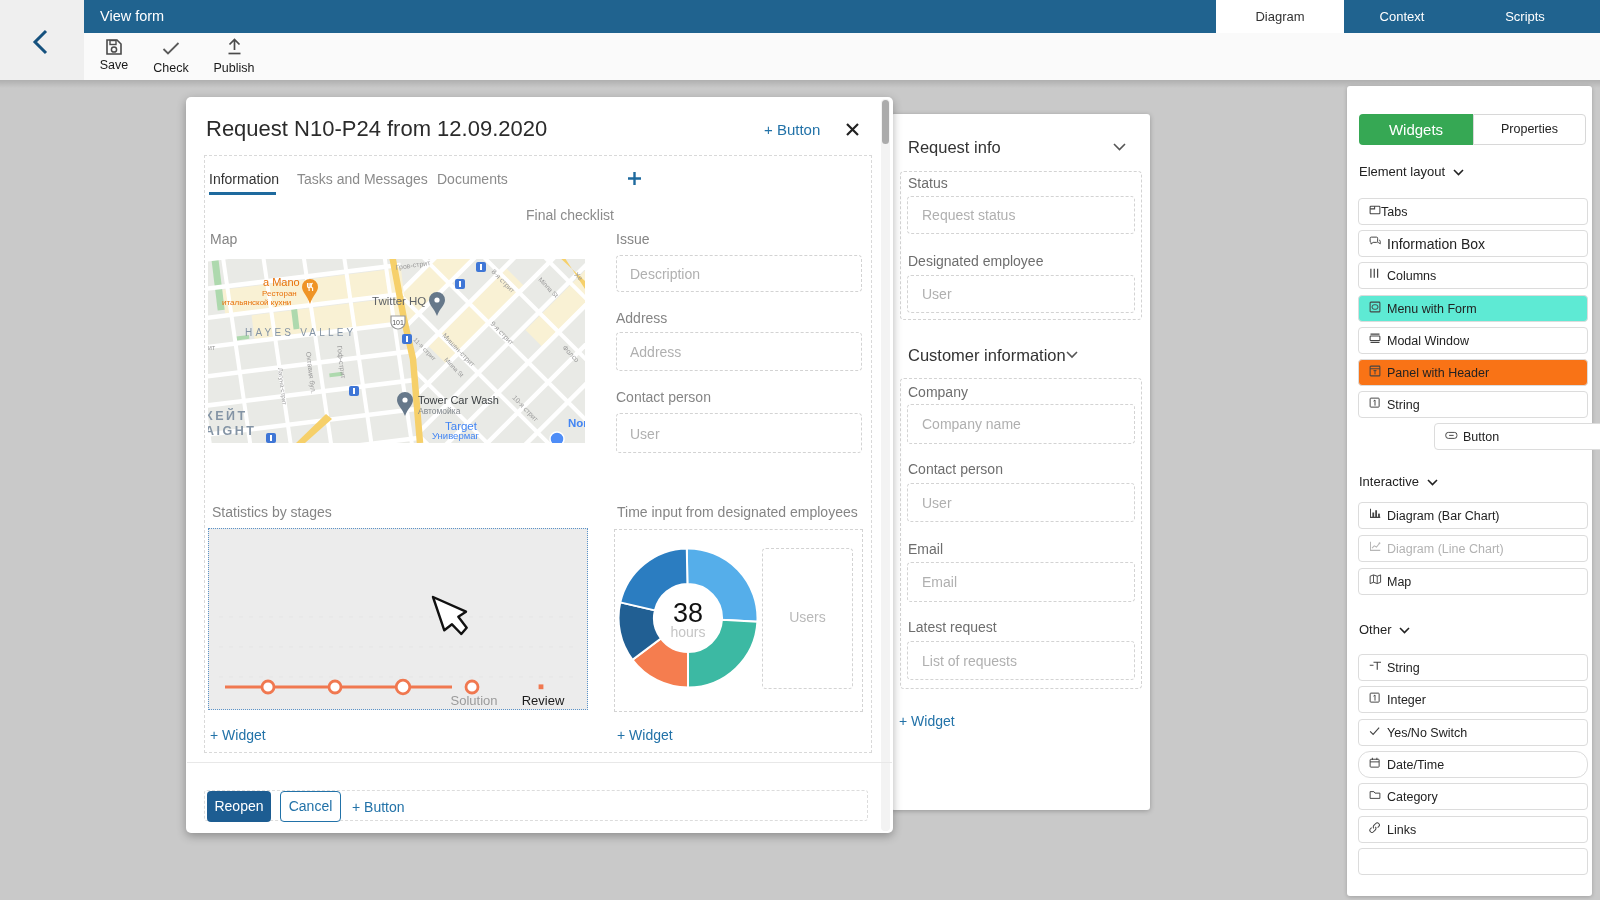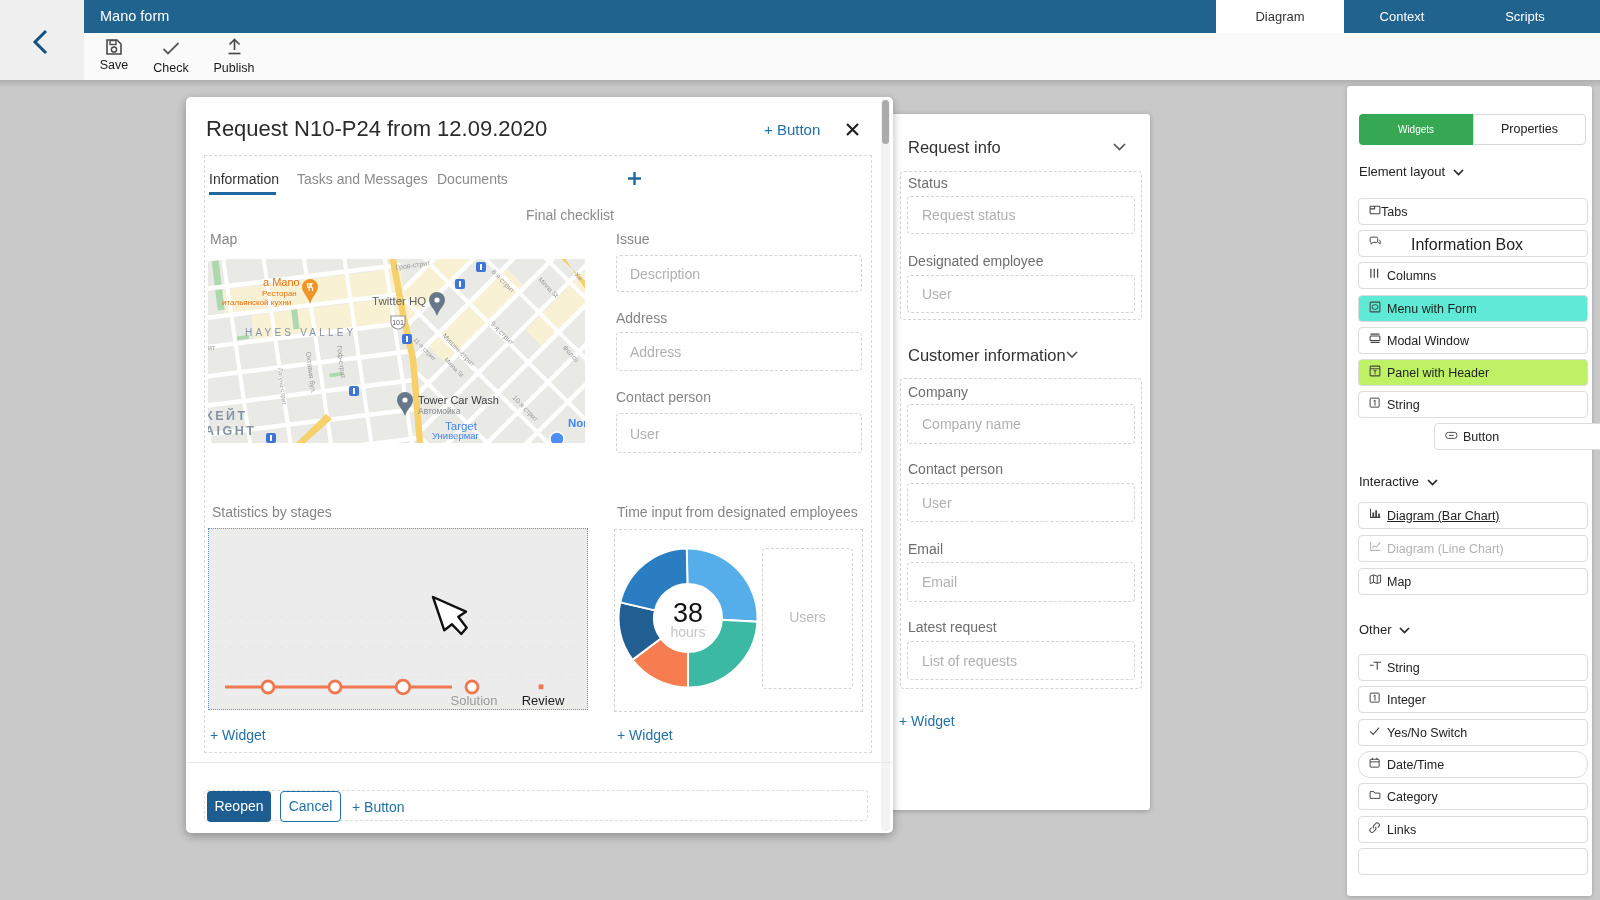--- a/index.html
+++ b/index.html
@@ -12,21 +12,21 @@
   .ph { color:#b0b0b0; font-size:14px; }
 </style>
 </head>
 <body>
 
 <div class="abs" style="left:0;top:0;width:84px;height:80px;background:#efefef;"></div>
 <svg class="abs" style="left:32px;top:29px;" width="17" height="26" viewBox="0 0 17 26">
   <polyline points="14,2 3,13 14,24" fill="none" stroke="#15517e" stroke-width="3"></polyline>
 </svg>
 <div class="abs" style="left:84px;top:0;width:1516px;height:33px;background:#20638f;"></div>
-<div class="abs" style="left:100px;top:0;height:33px;line-height:33px;color:#fff;font-size:14.5px;">Mano form</div>
+<div class="abs" style="left:100px;top:0;height:33px;line-height:33px;color:#fff;font-size:14.5px;">View form</div>
 <div class="abs" style="left:1216px;top:0;width:128px;height:33px;background:#fff;color:#333;font-size:13px;text-align:center;line-height:33px;">Diagram</div>
 <div class="abs" style="left:1344px;top:0;width:116px;height:18px;color:#fff;font-size:13px;text-align:center;line-height:33px;">Context</div>
 <div class="abs" style="left:1460px;top:0;width:130px;height:33px;color:#fff;font-size:13px;text-align:center;line-height:33px;">Scripts</div>
 
 <div class="abs" style="left:84px;top:33px;width:1516px;height:47px;background:#fafafa;"></div>
 <div class="abs" style="left:0;top:80px;width:1600px;height:8px;background:linear-gradient(to bottom, rgba(0,0,0,0.13), rgba(0,0,0,0));"></div>
 
 <svg class="abs" style="left:105px;top:39px;" width="18" height="17" viewBox="0 0 18 17">
   <path d="M2,1 h10 l4,4 v10 h-14 z" fill="none" stroke="#4a4a4a" stroke-width="1.6"></path>
   <rect x="5" y="1.5" width="6" height="4" fill="none" stroke="#4a4a4a" stroke-width="1.4"></rect>
@@ -69,39 +69,39 @@
 <div class="abs ph" style="left:922px;top:495px;">User</div>
 <div class="abs" style="left:908px;top:541px;font-size:14px;color:#6e6e6e;">Email</div>
 <div class="abs dashedbox" style="left:907px;top:562px;width:228px;height:40px;"></div>
 <div class="abs ph" style="left:922px;top:574px;">Email</div>
 <div class="abs" style="left:908px;top:619px;font-size:14px;color:#6e6e6e;">Latest request</div>
 <div class="abs dashedbox" style="left:907px;top:641px;width:228px;height:39px;"></div>
 <div class="abs ph" style="left:922px;top:653px;">List of requests</div>
 <div class="abs blue" style="left:899px;top:713px;font-size:14px;">+ Widget</div>
 
 <div class="abs" style="left:1347px;top:86px;width:245px;height:810px;background:#fff;border-radius:3px;box-shadow:0 1px 4px rgba(0,0,0,0.2);"></div>
-<div class="abs" style="left:1359px;top:114px;width:114px;height:31px;background:#36a854;border-radius:4px 0 0 4px;color:#fff;font-size:10px;text-align:center;line-height:31px;">Widgets</div>
+<div class="abs" style="left:1359px;top:114px;width:114px;height:31px;background:#36a854;border-radius:4px 0 0 4px;color:#fff;font-size:15px;text-align:center;line-height:31px;">Widgets</div>
 <div class="abs" style="left:1473px;top:114px;width:113px;height:31px;background:#fff;border:1px solid #d8d8d8;border-radius:0 4px 4px 0;color:#222;font-size:12.5px;text-align:center;line-height:29px;">Properties</div>
 <div id="sidebar-items">
     <div class="abs" style="left:1359px;top:164px;font-size:13px;color:#222;">Element layout <svg width="11" height="7" viewBox="0 0 11 7" style="margin-left:4px;">
         <polyline points="1,1 5.5,5.5 10,1" fill="none" stroke="#222" stroke-width="1.6"></polyline>
       </svg></div>
     <div class="abs" style="left:1358px;top:198px;width:230px;height:27px;border:1px solid #dcdcdc;border-radius:4px;background:#fff;">
       <span style="position:absolute;left:10px;top:5px;width:17px;height:17px;transform:scale(0.75);transform-origin:left top;"><svg width="16" height="16" viewBox="0 0 16 16">
           <rect x="1.5" y="3" width="13" height="10" rx="1" fill="none" stroke="#444" stroke-width="1.4"></rect>
           <path d="M1.5,6.5 h6 v-3.5" fill="none" stroke="#444" stroke-width="1.4"></path>
         </svg></span>
       <span style="position:absolute;left:22px;top:0;line-height:27px;font-size:12.5px;color:#222;">Tabs</span>
     </div>
     <div class="abs" style="left:1358px;top:230.2px;width:230px;height:27px;border:1px solid #dcdcdc;border-radius:4px;background:#fff;">
       <span style="position:absolute;left:10px;top:5px;width:17px;height:17px;transform:scale(0.75);transform-origin:left top;"><svg width="17" height="15" viewBox="0 0 17 15">
           <path d="M3,1.5 h7 a1.5,1.5 0 0 1 1.5,1.5 v4 a1.5,1.5 0 0 1 -1.5,1.5 h-4.5 l-2.8,2.3 v-2.3 a1.8,1.8 0 0 1 -1.2,-1.5 v-4 a1.5,1.5 0 0 1 1.5,-1.5 z" fill="none" stroke="#444" stroke-width="1.3"></path>
           <path d="M13.5,5.5 a1.5,1.5 0 0 1 1.5,1.5 v3.5 l-2,-1.6 h-1.5" fill="none" stroke="#444" stroke-width="1.2"></path>
         </svg></span>
-      <span style="position:absolute;left:28px;top:0;line-height:27px;font-size:16px;color:#222;margin-left:24px;">Information Box</span>
+      <span style="position:absolute;left:28px;top:0;line-height:27px;font-size:14px;color:#222;">Information Box</span>
     </div>
     <div class="abs" style="left:1358px;top:262.4px;width:230px;height:27px;border:1px solid #dcdcdc;border-radius:4px;background:#fff;">
       <span style="position:absolute;left:10px;top:5px;width:17px;height:17px;transform:scale(0.75);transform-origin:left top;"><svg width="14" height="14" viewBox="0 0 14 14">
           <line x1="2.5" y1="1" x2="2.5" y2="13" stroke="#444" stroke-width="1.6"></line>
           <line x1="7" y1="1" x2="7" y2="13" stroke="#444" stroke-width="1.6"></line>
           <line x1="11.5" y1="1" x2="11.5" y2="13" stroke="#444" stroke-width="1.6"></line>
         </svg></span>
       <span style="position:absolute;left:28px;top:0;line-height:27px;font-size:12.5px;color:#222;">Columns</span>
     </div>
     <div class="abs" style="left:1358px;top:294.6px;width:230px;height:27px;border:1px solid #dcdcdc;border-radius:4px;background:#5eead4;">
@@ -112,21 +112,21 @@
       <span style="position:absolute;left:28px;top:0;line-height:27px;font-size:12.5px;color:#222;">Menu with Form</span>
     </div>
     <div class="abs" style="left:1358px;top:326.8px;width:230px;height:27px;border:1px solid #dcdcdc;border-radius:4px;background:#fff;">
       <span style="position:absolute;left:10px;top:5px;width:17px;height:17px;transform:scale(0.75);transform-origin:left top;"><svg width="16" height="14" viewBox="0 0 16 14">
           <rect x="1.5" y="4" width="13" height="6" rx="1" fill="none" stroke="#444" stroke-width="1.4"></rect>
           <line x1="2" y1="1.5" x2="14" y2="1.5" stroke="#444" stroke-width="1.4"></line>
           <line x1="2" y1="12.5" x2="14" y2="12.5" stroke="#444" stroke-width="1.4"></line>
         </svg></span>
       <span style="position:absolute;left:28px;top:0;line-height:27px;font-size:12.5px;color:#222;">Modal Window</span>
     </div>
-    <div class="abs" style="left:1358px;top:359px;width:230px;height:27px;border:1px solid #dcdcdc;border-radius:4px;background:#bef264;">
+    <div class="abs" style="left:1358px;top:359px;width:230px;height:27px;border:1px solid #dcdcdc;border-radius:4px;background:#f97316;">
       <span style="position:absolute;left:10px;top:5px;width:17px;height:17px;transform:scale(0.75);transform-origin:left top;"><svg width="16" height="16" viewBox="0 0 16 16">
           <rect x="1.5" y="1.5" width="13" height="13" rx="1" fill="none" stroke="#444" stroke-width="1.4"></rect>
           <line x1="1.5" y1="5" x2="14.5" y2="5" stroke="#444" stroke-width="1.3"></line>
           <path d="M6,7.5 h4 M8,7.5 v5" fill="none" stroke="#444" stroke-width="1.3"></path>
         </svg></span>
       <span style="position:absolute;left:28px;top:0;line-height:27px;font-size:12.5px;color:#222;">Panel with Header</span>
     </div>
     <div class="abs" style="left:1358px;top:391.20000000000005px;width:230px;height:27px;border:1px solid #dcdcdc;border-radius:4px;background:#fff;">
       <span style="position:absolute;left:10px;top:5px;width:17px;height:17px;transform:scale(0.75);transform-origin:left top;"><svg width="15" height="15" viewBox="0 0 15 15">
           <rect x="1.5" y="1.5" width="12" height="12" rx="1" fill="none" stroke="#444" stroke-width="1.3"></rect>
@@ -144,21 +144,21 @@
     <div class="abs" style="left:1359px;top:474px;font-size:13px;color:#222;">Interactive <svg width="11" height="7" viewBox="0 0 11 7" style="margin-left:4px;">
         <polyline points="1,1 5.5,5.5 10,1" fill="none" stroke="#222" stroke-width="1.6"></polyline>
       </svg></div>
     <div class="abs" style="left:1358px;top:502px;width:230px;height:27px;border:1px solid #dcdcdc;border-radius:4px;background:#fff;">
       <span style="position:absolute;left:10px;top:5px;width:17px;height:17px;transform:scale(0.75);transform-origin:left top;"><svg width="16" height="14" viewBox="0 0 16 14">
           <path d="M2,1 v11.5 h13" fill="none" stroke="#444" stroke-width="1.4"></path>
           <rect x="4.5" y="6" width="2.4" height="6" fill="#444"></rect>
           <rect x="8.3" y="3" width="2.4" height="9" fill="#444"></rect>
           <rect x="12.1" y="7.5" width="2.4" height="4.5" fill="#444"></rect>
         </svg></span>
-      <span style="position:absolute;left:28px;top:0;line-height:27px;font-size:12.5px;color:#222;text-decoration:underline;">Diagram (Bar Chart)</span>
+      <span style="position:absolute;left:28px;top:0;line-height:27px;font-size:12.5px;color:#222;">Diagram (Bar Chart)</span>
     </div>
     <div class="abs" style="left:1358px;top:535px;width:230px;height:27px;border:1px solid #dcdcdc;border-radius:4px;background:#fff;">
       <span style="position:absolute;left:10px;top:5px;width:17px;height:17px;transform:scale(0.75);transform-origin:left top;"><svg width="16" height="14" viewBox="0 0 16 14">
           <path d="M2,1 v11.5 h13" fill="none" stroke="#b7b7b7" stroke-width="1.4"></path>
           <polyline points="4,9.5 7,6.5 10,8 14,3" fill="none" stroke="#b7b7b7" stroke-width="1.4"></polyline>
           <circle cx="14" cy="3" r="1.2" fill="#b7b7b7"></circle>
         </svg></span>
       <span style="position:absolute;left:28px;top:0;line-height:27px;font-size:12.5px;color:#b3b3b3;">Diagram (Line Chart)</span>
     </div>
     <div class="abs" style="left:1358px;top:568px;width:230px;height:27px;border:1px solid #dcdcdc;border-radius:4px;background:#fff;">

